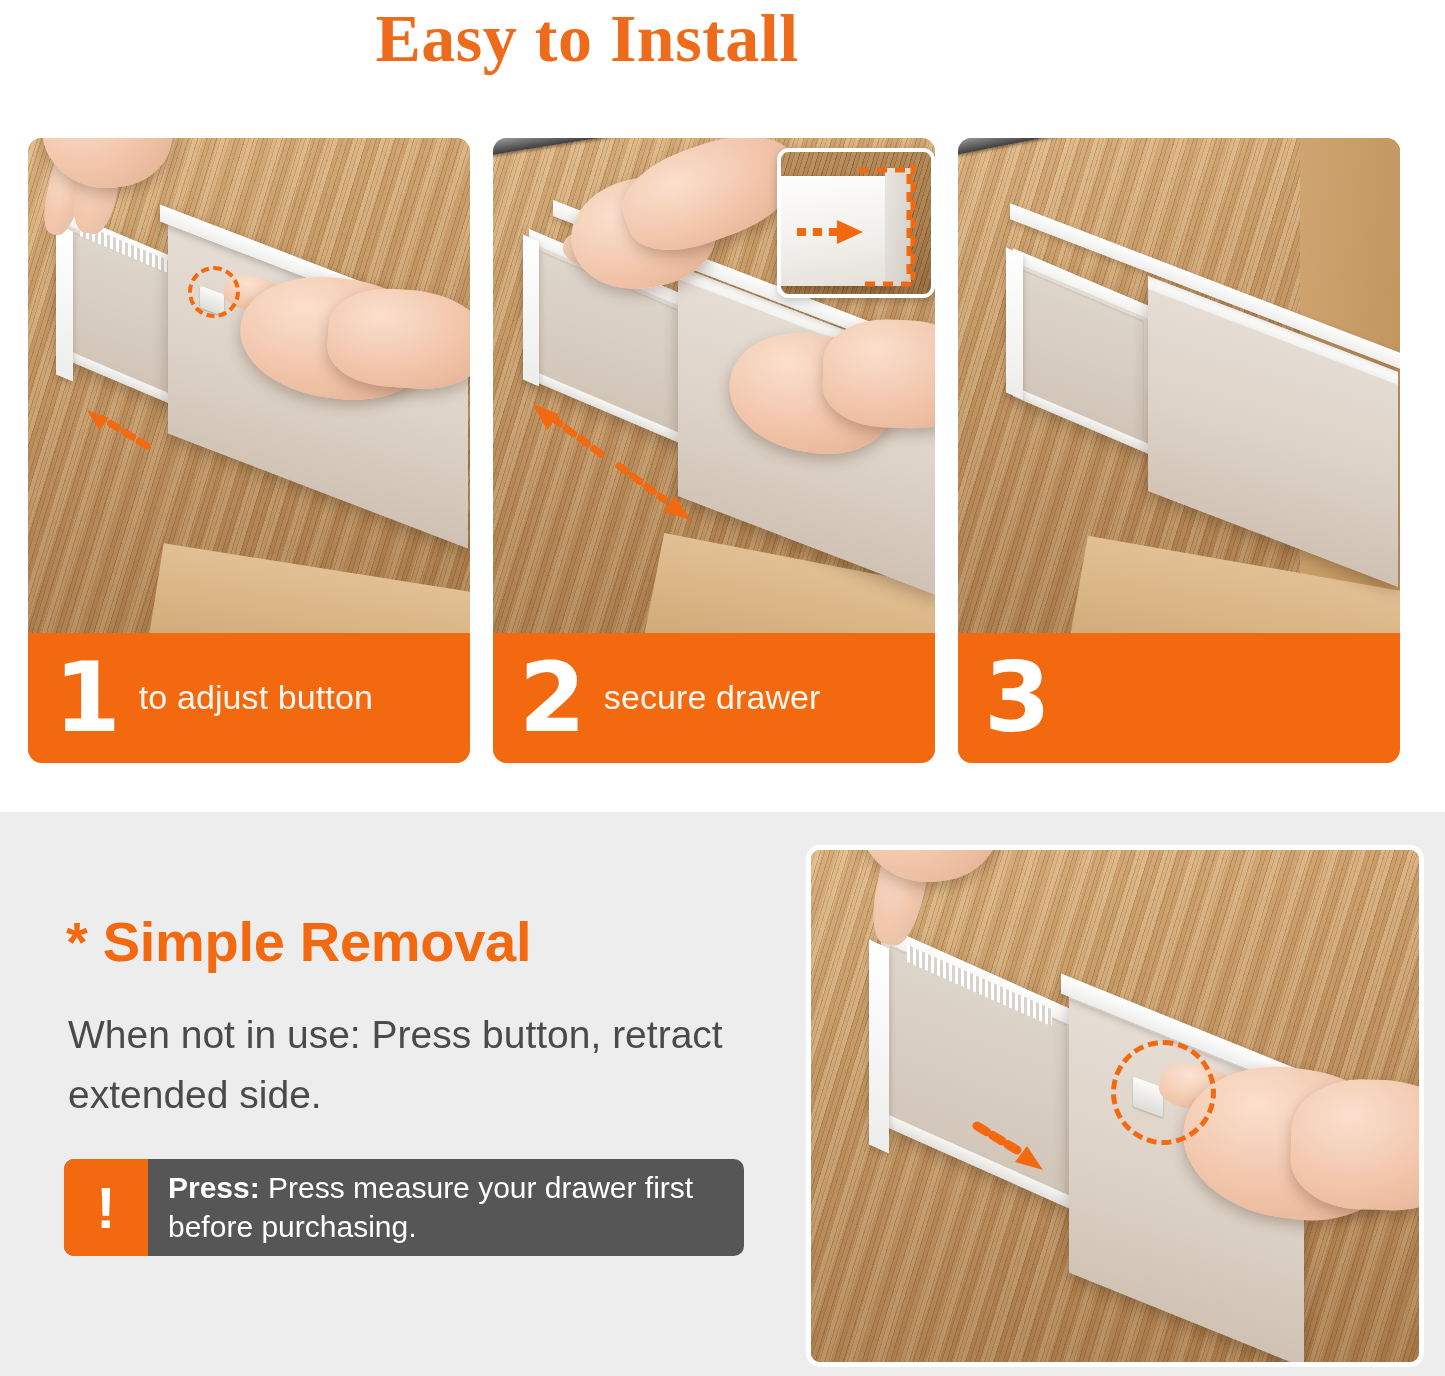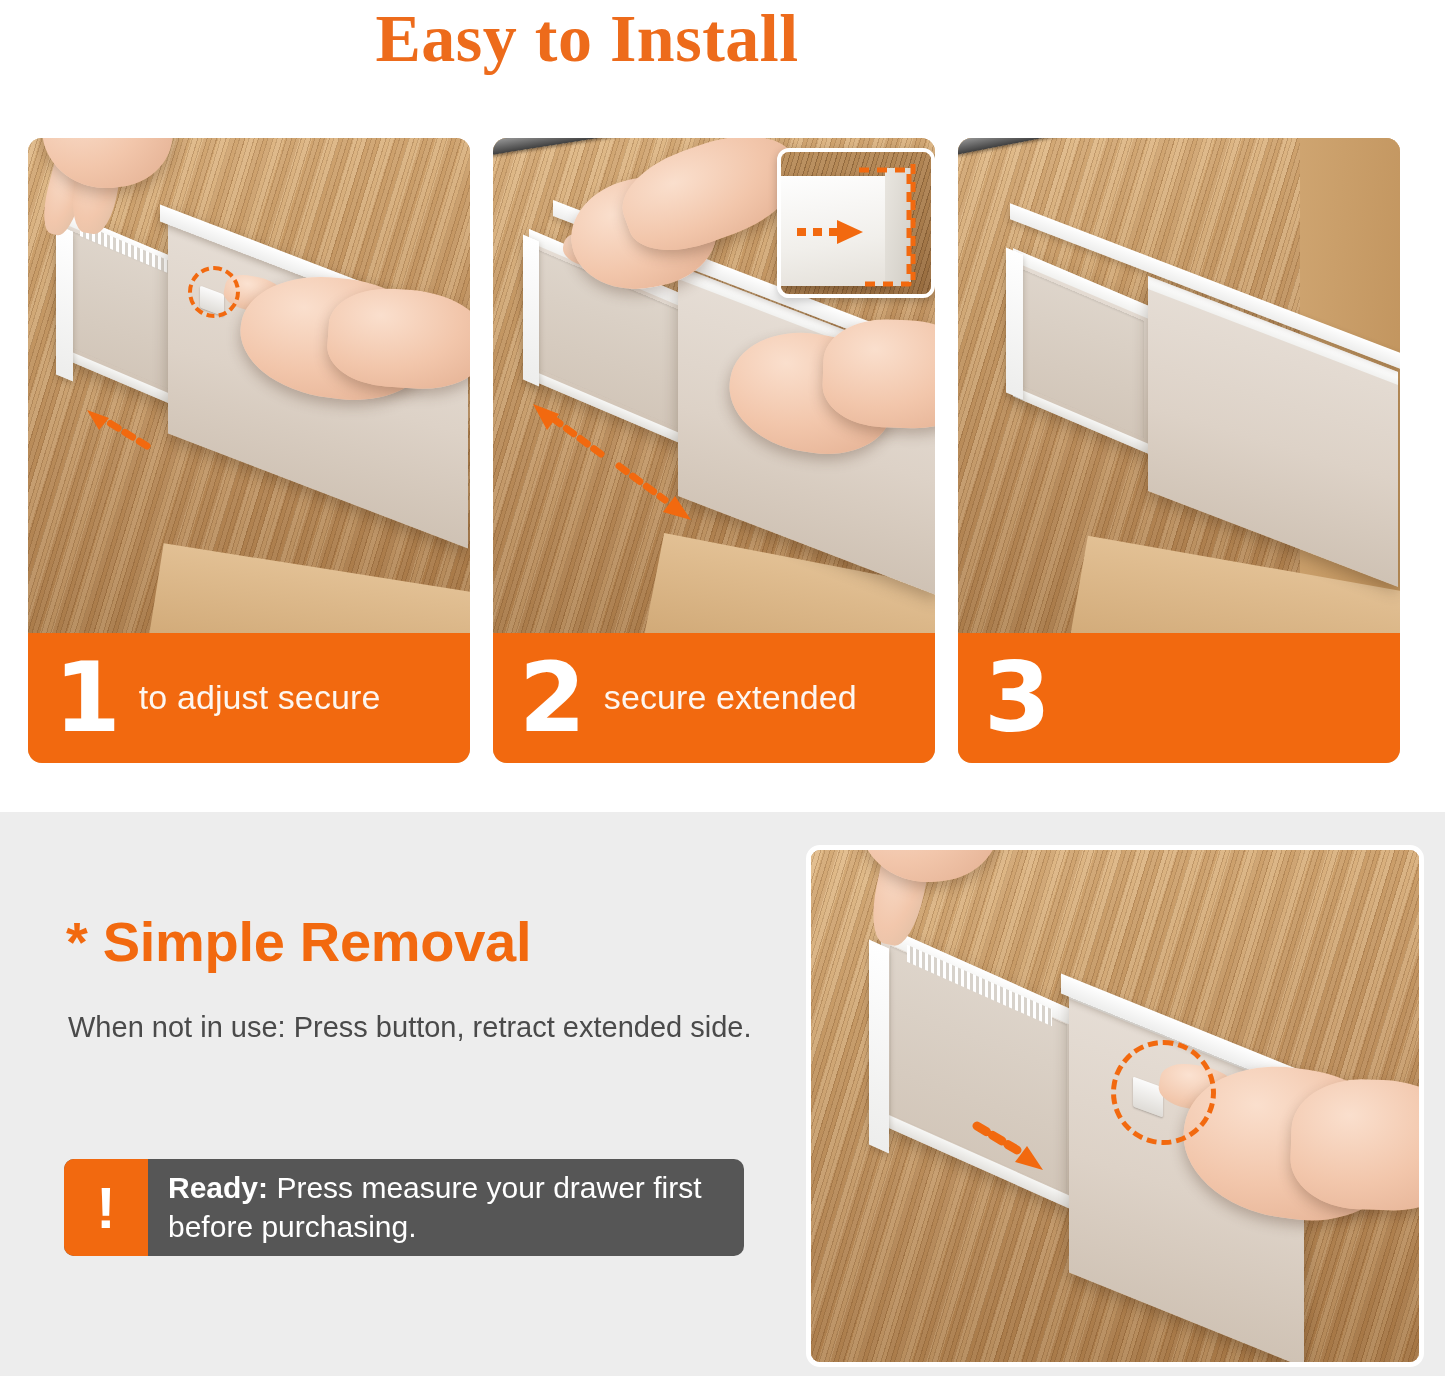--- a/index.html
+++ b/index.html
@@ -182,21 +182,21 @@
   }
   #removal-title {
     position:absolute; left:66px; top:97px;
     font-size:56px; font-weight:bold;
     color:#F2690F;
     letter-spacing:-0.3px;
     white-space:nowrap;
   }
   #removal-body {
     position:absolute; left:68px; top:193px; width:700px;
-    font-size:29px; line-height:1.55;
+    font-size:39px; line-height:1.55;
     color:#4a4a4a;
   }
   #note-box {
     position:absolute; left:64px; top:347px;
     width:680px; height:97px;
     background:#565656;
     border-radius:10px;
     display:flex; align-items:stretch;
     overflow:hidden;
   }
@@ -270,21 +270,21 @@
 
       <svg class="arrow-svg" style="left:55px; top:268px;" width="70" height="48" viewBox="0 0 70 48">
         <line x1="64" y1="40" x2="22" y2="14" stroke="#F2690F" stroke-width="7" stroke-linecap="round" stroke-dasharray="9 8"></line>
         <polygon points="4,4 26,12 16,24" fill="#F2690F"></polygon>
       </svg>
     </div>
 
     <div class="caption">
       <div class="step-num">1</div>
       <div class="step-text">
-        <div>to adjust secure</div>
+        <div>to adjust button</div>
       </div>
     </div>
   </div>
 
   <div class="step-card" id="step-card-2">
     <div class="photo">
       <div class="wood"></div>
       <div class="floor-shade"></div>
 
       <div class="rail"></div>
@@ -329,21 +329,21 @@
       </svg>
       <svg class="arrow-svg" style="left:120px; top:320px;" width="95" height="72" viewBox="0 0 95 72">
         <line x1="6" y1="8" x2="52" y2="42" stroke="#F2690F" stroke-width="7" stroke-linecap="round" stroke-dasharray="9 8"></line>
         <polygon points="78,62 50,54 62,38" fill="#F2690F"></polygon>
       </svg>
     </div>
 
     <div class="caption">
       <div class="step-num">2</div>
       <div class="step-text">
-        <div>secure extended</div>
+        <div>secure drawer</div>
       </div>
     </div>
   </div>
 
   <div class="step-card" id="step-card-3">
     <div class="photo">
       <div class="wood"></div>
       <div class="floor-shade"></div>
 
       <div class="rail" style="width:360px; transform:rotate(-11deg);"></div>
@@ -371,21 +371,21 @@
 </div>
 
 <div id="bottom-section">
 
   <div id="removal-title">* Simple Removal</div>
 
   <div id="removal-body">When not in use: Press button, retract extended side.</div>
 
   <div id="note-box">
     <div id="note-badge">!</div>
-    <div id="note-text"><b>Ready:</b><span> Press measure your drawer first before purchasing.</span></div>
+    <div id="note-text"><b>Press:</b><span> Press measure your drawer first before purchasing.</span></div>
   </div>
 
   <div id="removal-photo">
     <div class="wood"></div>
     <div class="floor-shade"></div>
 
     <div class="divider" style="left:70px; top:118px; width:195px; height:200px; transform:skewY(24deg);">
       <div class="top-bar" style="height:16px;"></div>
       <div class="bot-bar" style="height:13px;"></div>
       <div class="inner-recess"></div>

